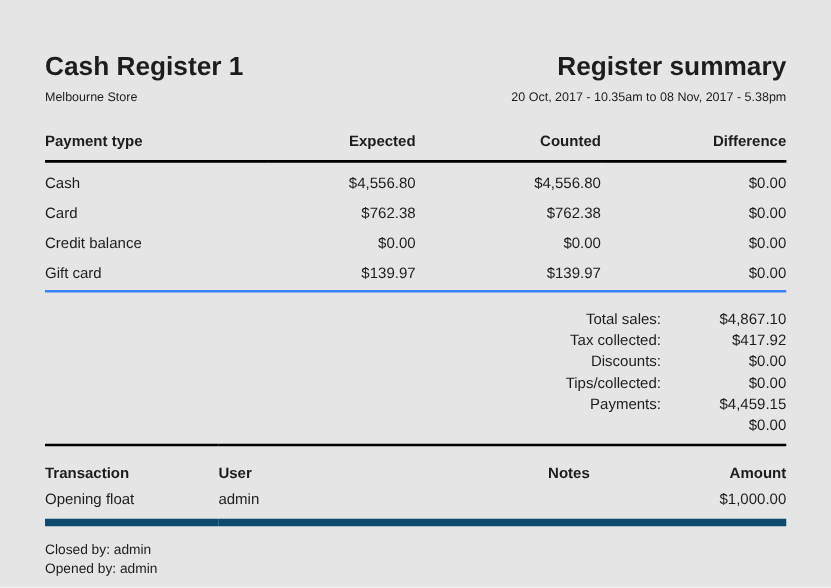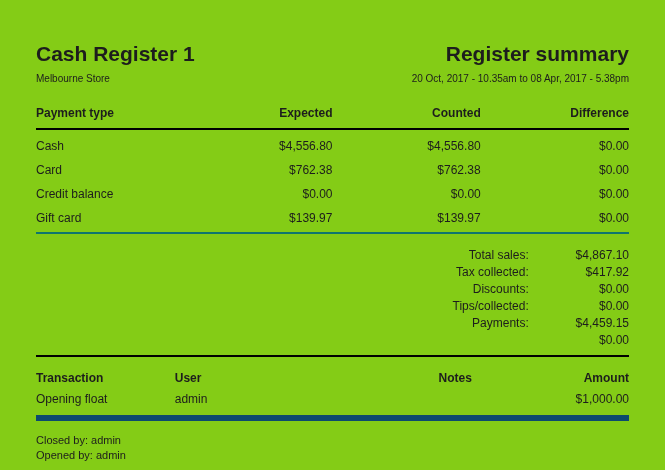--- a/index.html
+++ b/index.html
@@ -6,21 +6,21 @@
     margin: 0;
     padding: 0;
     background: #ffffff;
   }
   .page {
     position: relative;
     width: 665px;
     height: 470px;
     box-sizing: border-box;
     padding: 42px 36px 0 36px;
-    background: #84cc16;
+    background: #e5e5e5;
     color: #1d1d1d;
     font-family: "Liberation Sans", "DejaVu Sans", sans-serif;
     overflow: hidden;
   }
 
   
   .doc-header {
     display: flex;
     justify-content: space-between;
     align-items: flex-start;
@@ -61,21 +61,21 @@
   }
   .pay-table tbody tr:first-child td { padding-top: 9px; }
   .c-type { width: 30%; }
   .c-exp  { width: 20%; }
   .c-cnt  { width: 25%; }
   .c-dif  { width: 25%; }
 
   
   .totals {
     margin-top: 2px;
-    border-top: 2px solid #0f766e;
+    border-top: 2px solid #3b82f6;
     padding: 13px 0 6px 0;
   }
   .trow {
     display: flex;
     font-size: 12px;
     line-height: 17px;
   }
   .tlabel { width: 83.1%; text-align: right; }
   .tvalue { flex: 1; text-align: right; }
 
@@ -114,21 +114,21 @@
 
 <div class="page">
 
   <header class="doc-header">
     <div class="hleft">
       <h1 class="doc-title">Cash Register 1</h1>
       <div class="doc-sub">Melbourne Store</div>
     </div>
     <div class="hright">
       <h1 class="doc-title light">Register summary</h1>
-      <div class="doc-sub">20 Oct, 2017 - 10.35am to 08 Apr, 2017 - 5.38pm</div>
+      <div class="doc-sub">20 Oct, 2017 - 10.35am to 08 Nov, 2017 - 5.38pm</div>
     </div>
   </header>
 
   <table class="pay-table">
     <colgroup>
       <col class="c-type">
         <col class="c-exp">
         <col class="c-cnt">
         <col class="c-dif">
     </colgroup>

